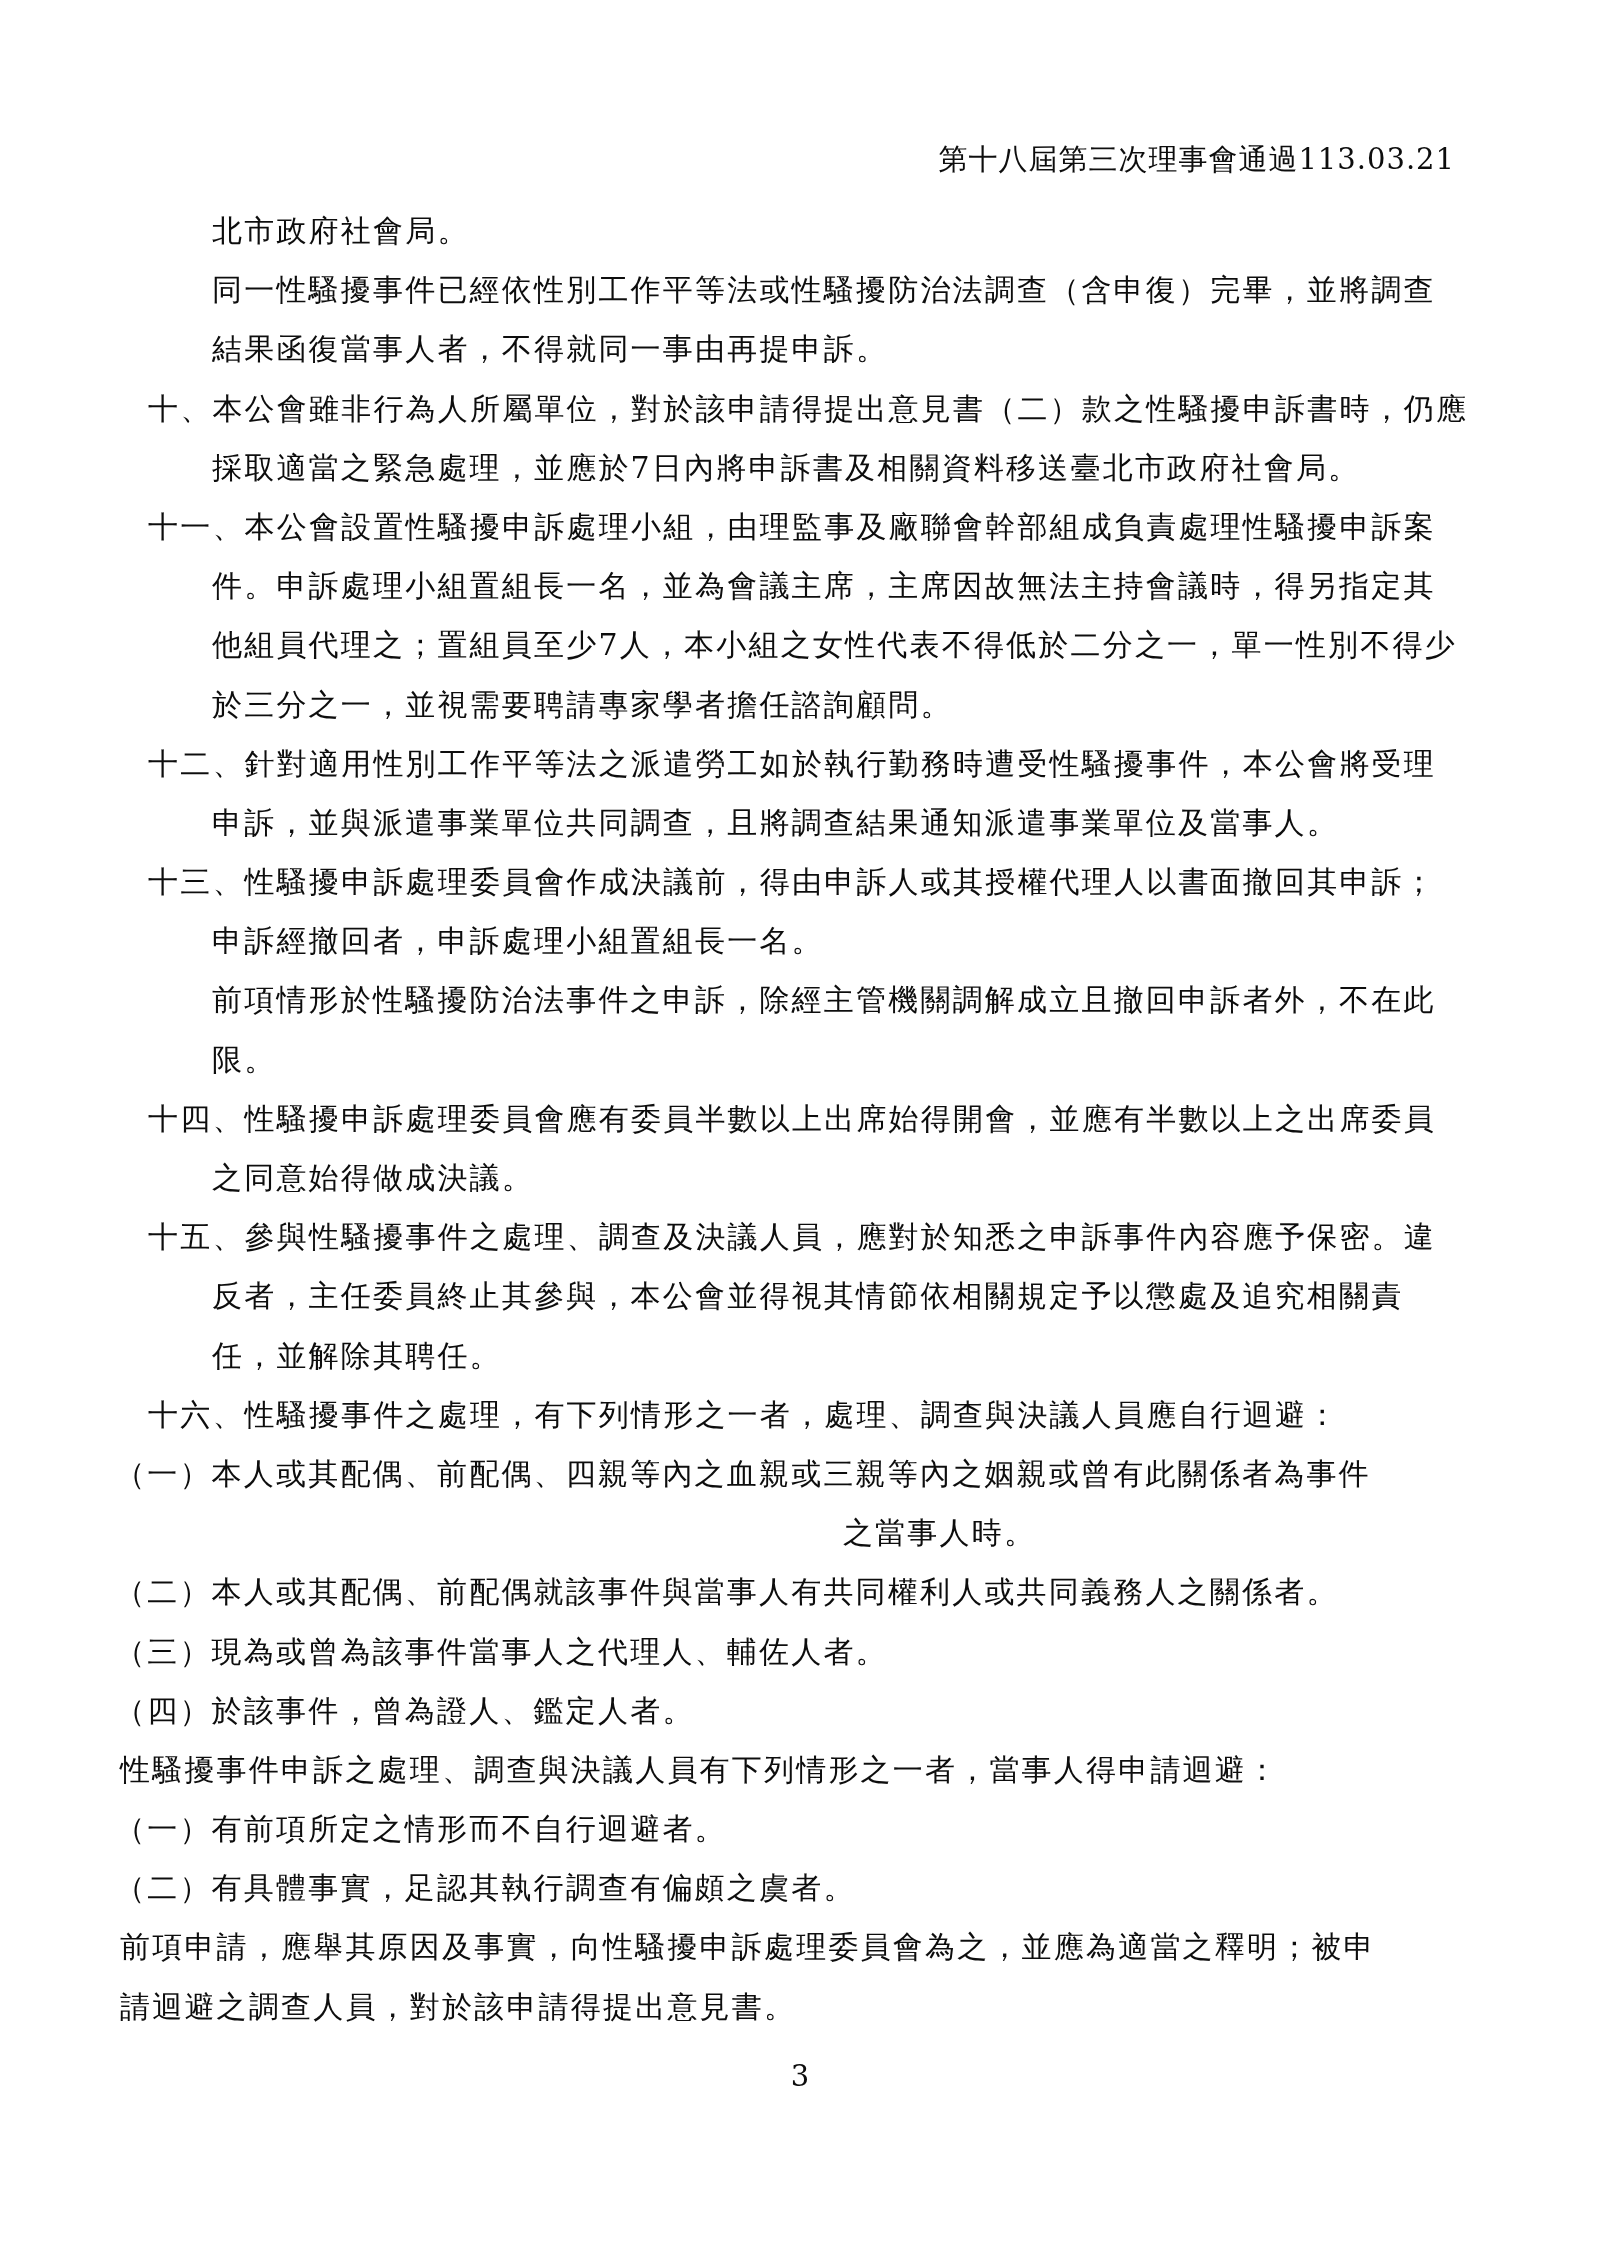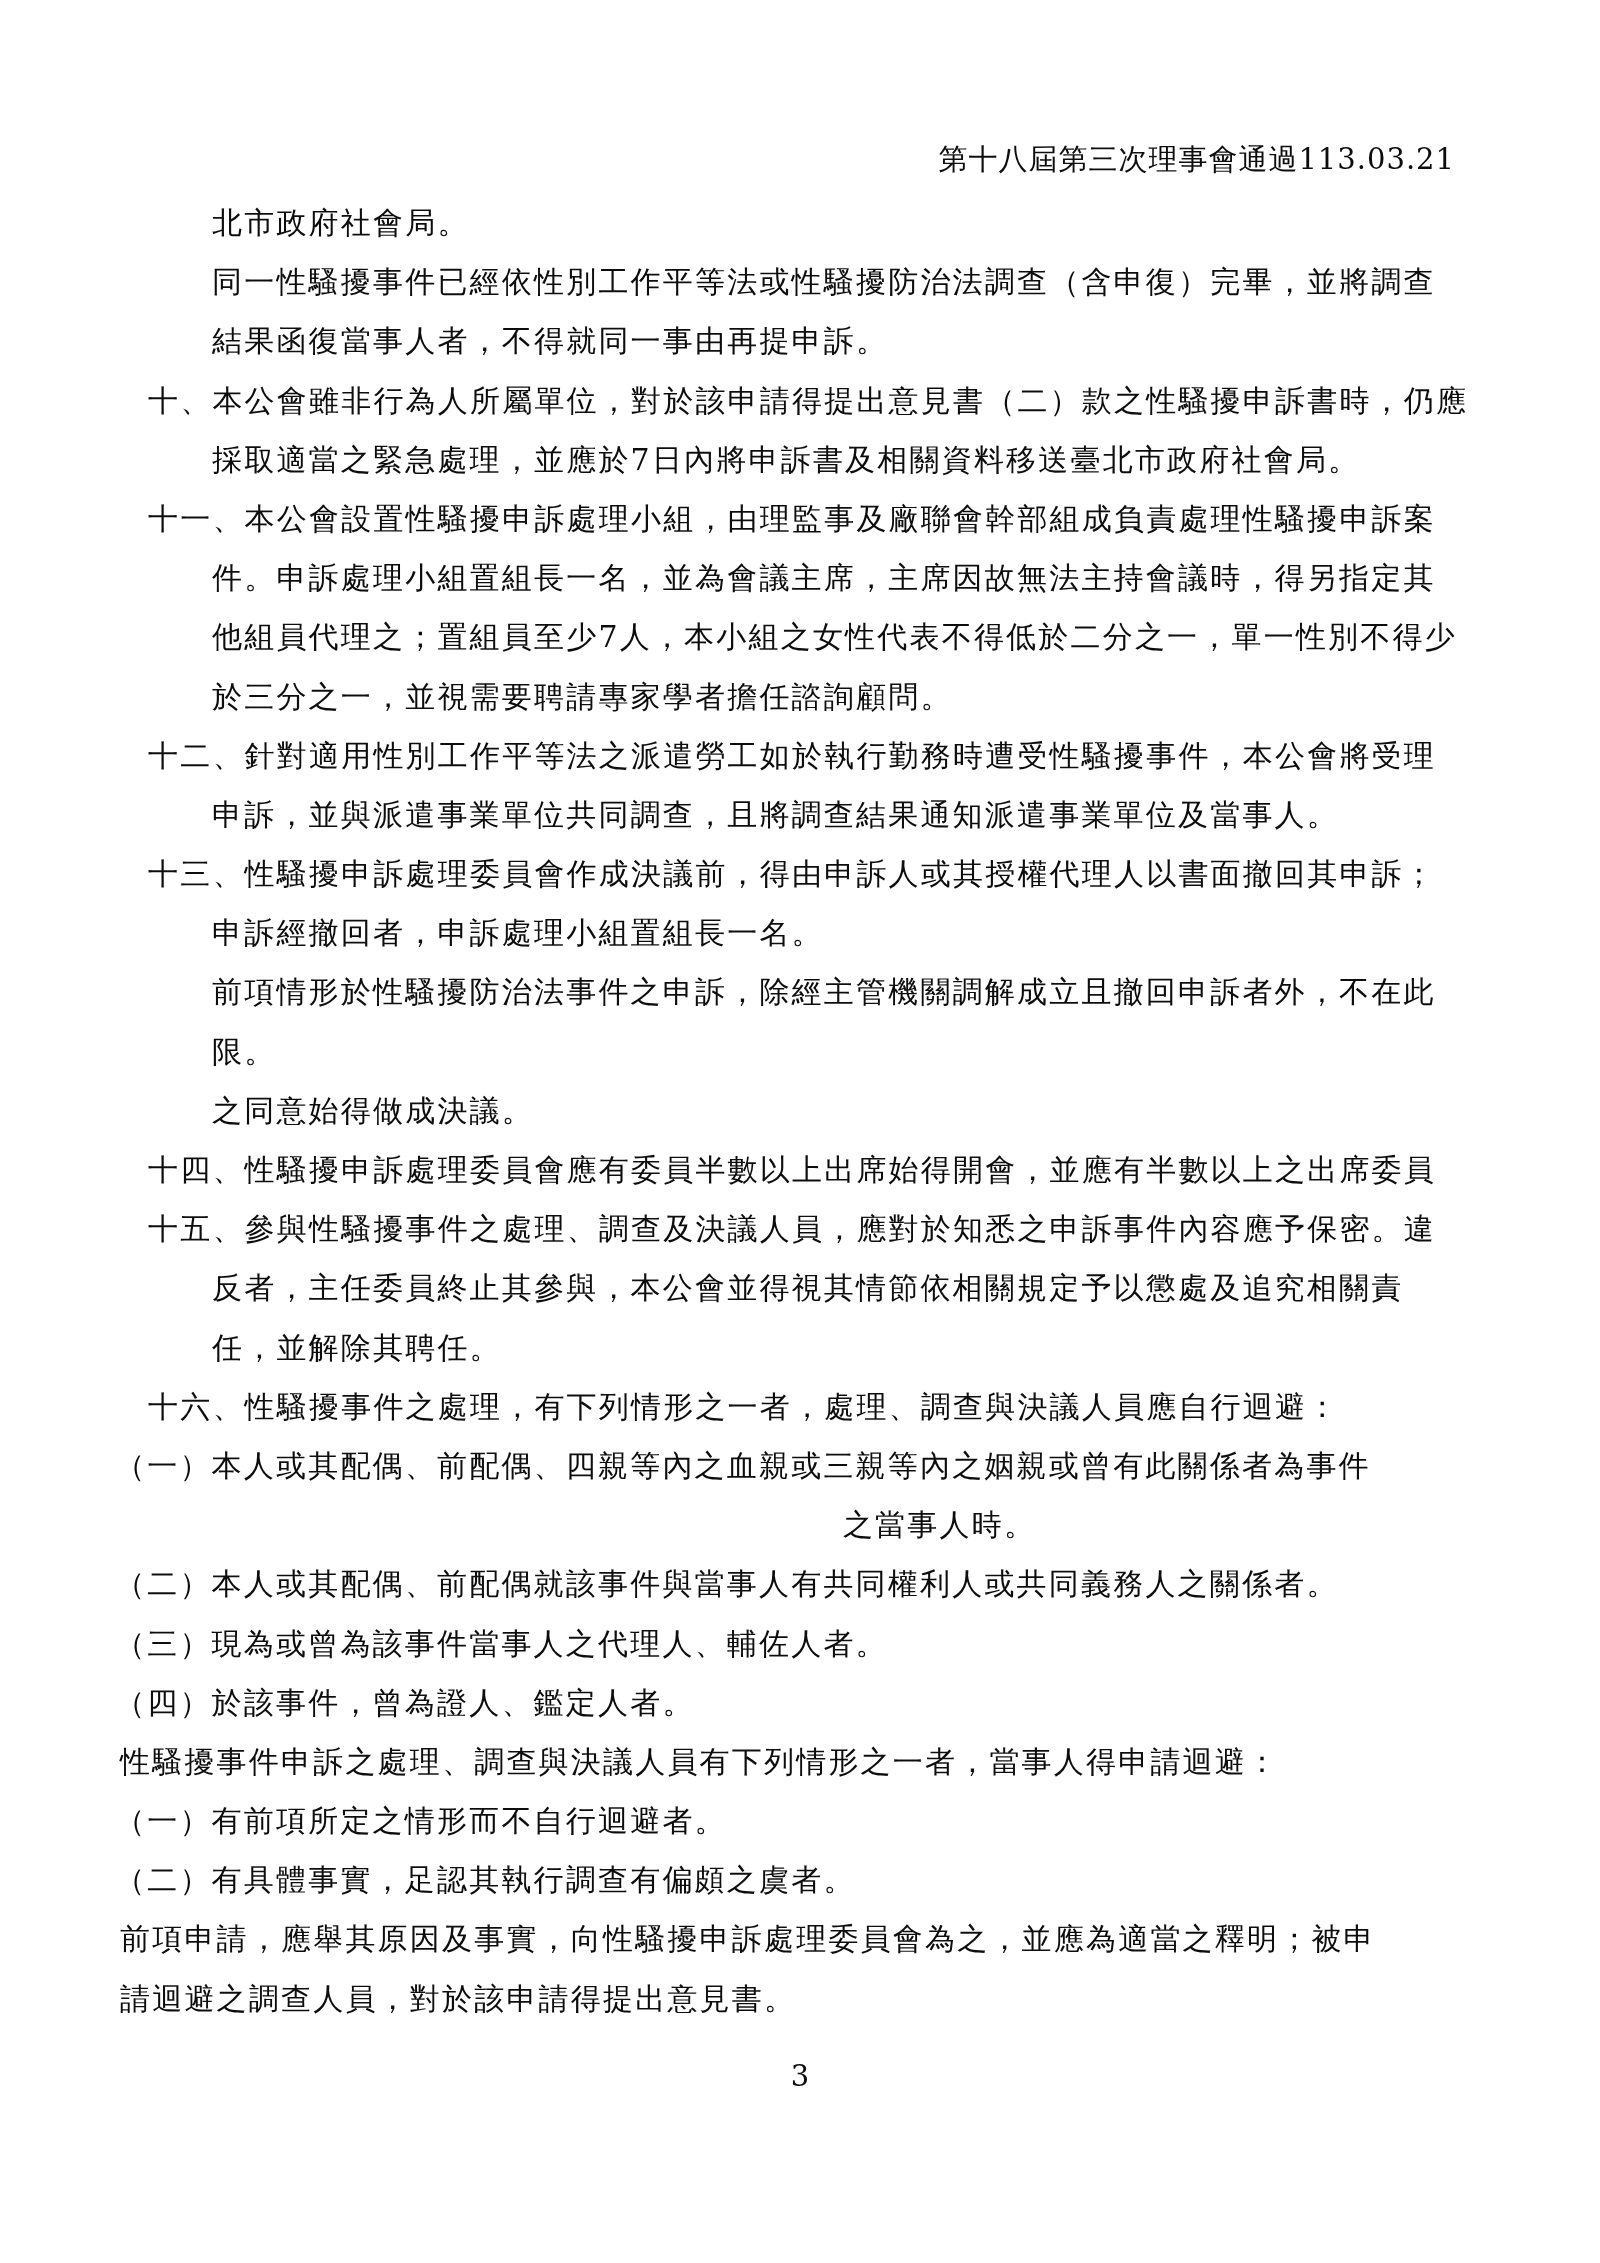--- a/index.html
+++ b/index.html
@@ -16,21 +16,21 @@
   .approval-note {
     position: absolute;
     top: 140px;
     right: 145px;
     font-size: 29px;
     letter-spacing: 1px;
     white-space: nowrap;
   }
   .body-text {
     position: absolute;
-    top: 193px;
+    top: 201px;
     left: 0;
     width: 100%;
   }
   .line {
     height: 59.2px;
     line-height: 59.2px;
     font-size: 30px;
     letter-spacing: 2.2px;
     white-space: nowrap;
   }
@@ -65,22 +65,22 @@
     <div class="line indent-item">十一、本公會設置性騷擾申訴處理小組，由理監事及廠聯會幹部組成負責處理性騷擾申訴案</div>
     <div class="line indent-cont">件。申訴處理小組置組長一名，並為會議主席，主席因故無法主持會議時，得另指定其</div>
     <div class="line indent-cont">他組員代理之；置組員至少7人，本小組之女性代表不得低於二分之一，單一性別不得少</div>
     <div class="line indent-cont">於三分之一，並視需要聘請專家學者擔任諮詢顧問。</div>
     <div class="line indent-item">十二、針對適用性別工作平等法之派遣勞工如於執行勤務時遭受性騷擾事件，本公會將受理</div>
     <div class="line indent-cont">申訴，並與派遣事業單位共同調查，且將調查結果通知派遣事業單位及當事人。</div>
     <div class="line indent-item">十三、性騷擾申訴處理委員會作成決議前，得由申訴人或其授權代理人以書面撤回其申訴；</div>
     <div class="line indent-cont">申訴經撤回者，申訴處理小組置組長一名。</div>
     <div class="line indent-cont">前項情形於性騷擾防治法事件之申訴，除經主管機關調解成立且撤回申訴者外，不在此</div>
     <div class="line indent-cont">限。</div>
+    <div class="line indent-item">十四、性騷擾申訴處理委員會應有委員半數以上出席始得開會，並應有半數以上之出席委員</div>
     <div class="line indent-cont">之同意始得做成決議。</div>
-    <div class="line indent-item">十四、性騷擾申訴處理委員會應有委員半數以上出席始得開會，並應有半數以上之出席委員</div>
     <div class="line indent-item">十五、參與性騷擾事件之處理、調查及決議人員，應對於知悉之申訴事件內容應予保密。違</div>
     <div class="line indent-cont">反者，主任委員終止其參與，本公會並得視其情節依相關規定予以懲處及追究相關責</div>
     <div class="line indent-cont">任，並解除其聘任。</div>
     <div class="line indent-item">十六、性騷擾事件之處理，有下列情形之一者，處理、調查與決議人員應自行迴避：</div>
     <div class="line indent-sub">（一）本人或其配偶、前配偶、四親等內之血親或三親等內之姻親或曾有此關係者為事件</div>
     <div class="line indent-sub2">之當事人時。</div>
     <div class="line indent-sub">（二）本人或其配偶、前配偶就該事件與當事人有共同權利人或共同義務人之關係者。</div>
     <div class="line indent-sub">（三）現為或曾為該事件當事人之代理人、輔佐人者。</div>
     <div class="line indent-sub">（四）於該事件，曾為證人、鑑定人者。</div>
     <div class="line indent-para">性騷擾事件申訴之處理、調查與決議人員有下列情形之一者，當事人得申請迴避：</div>

